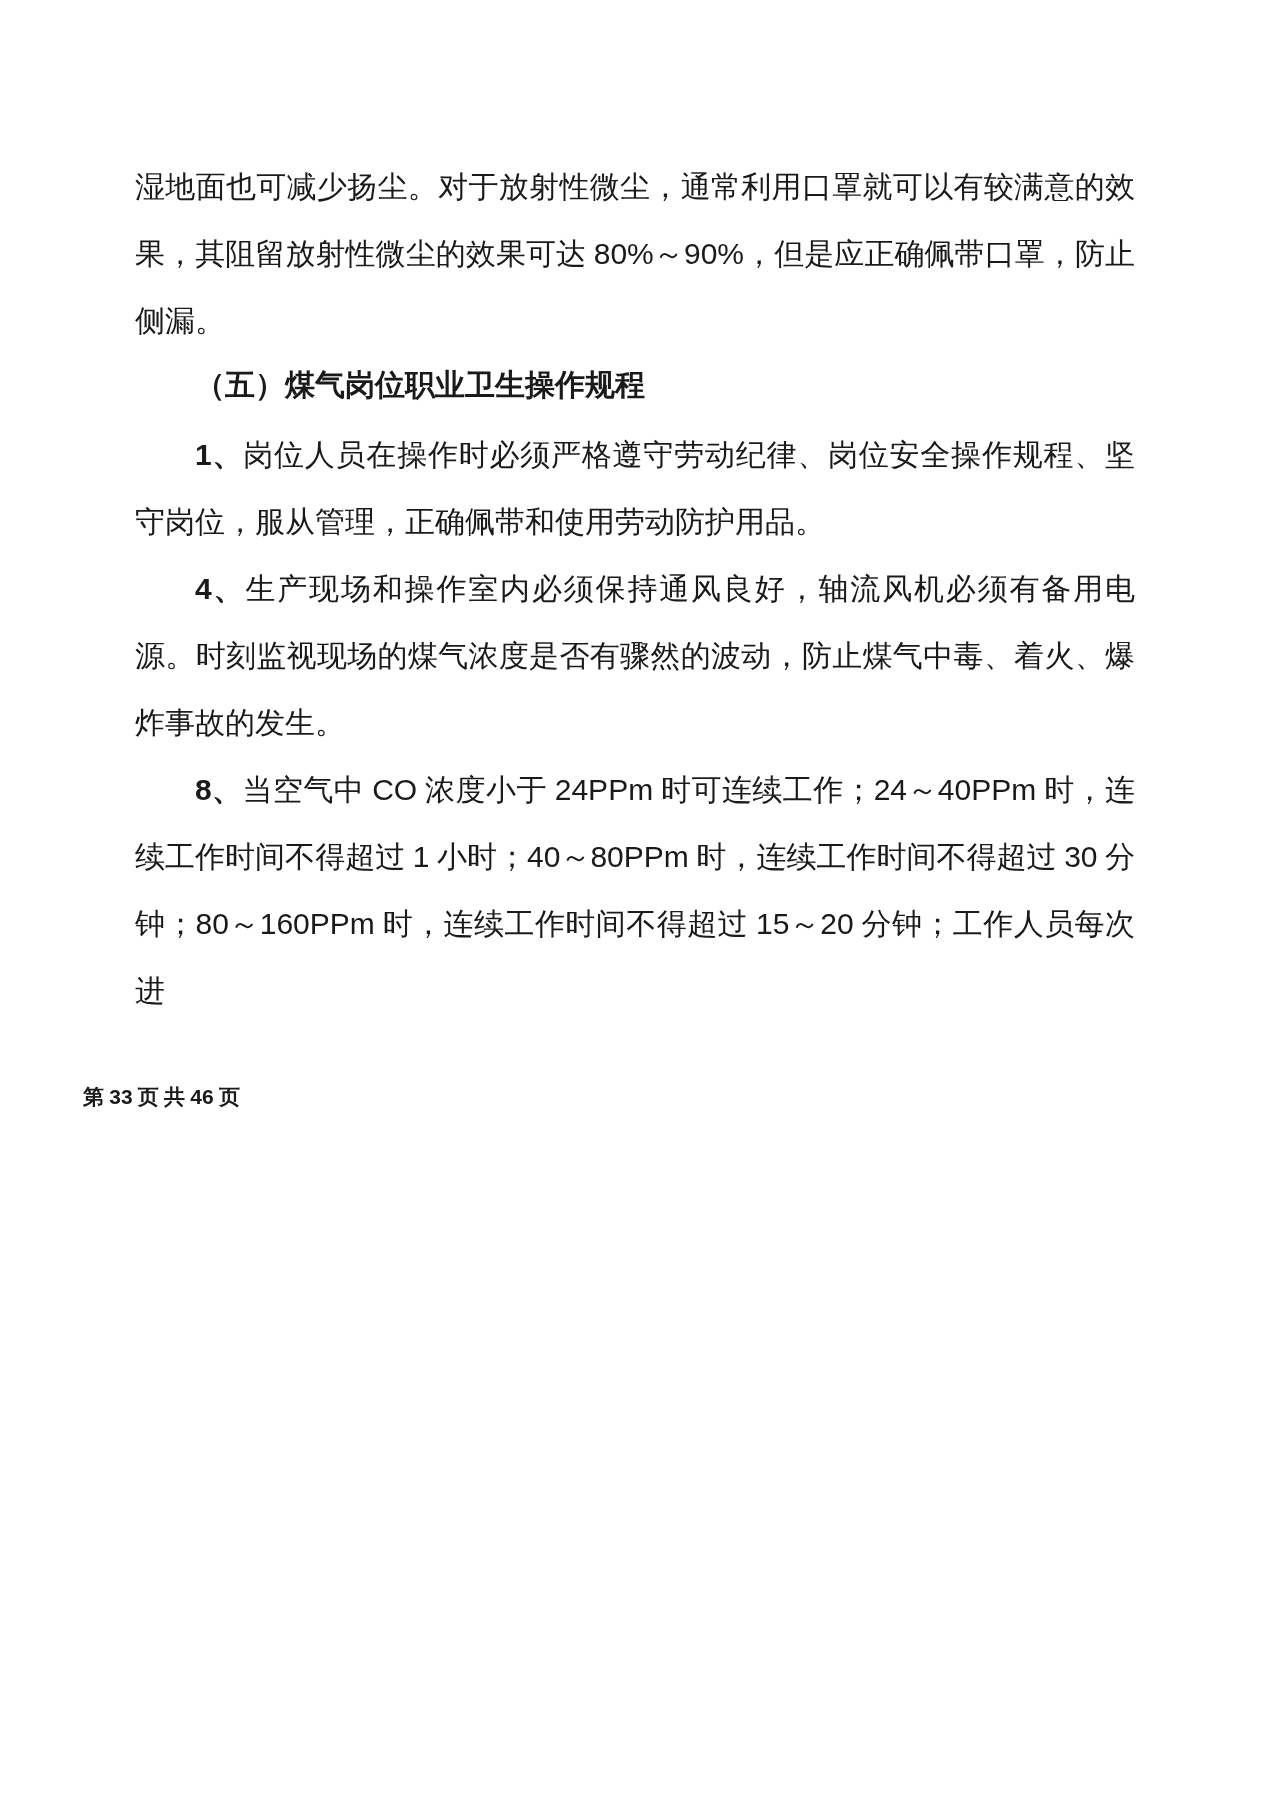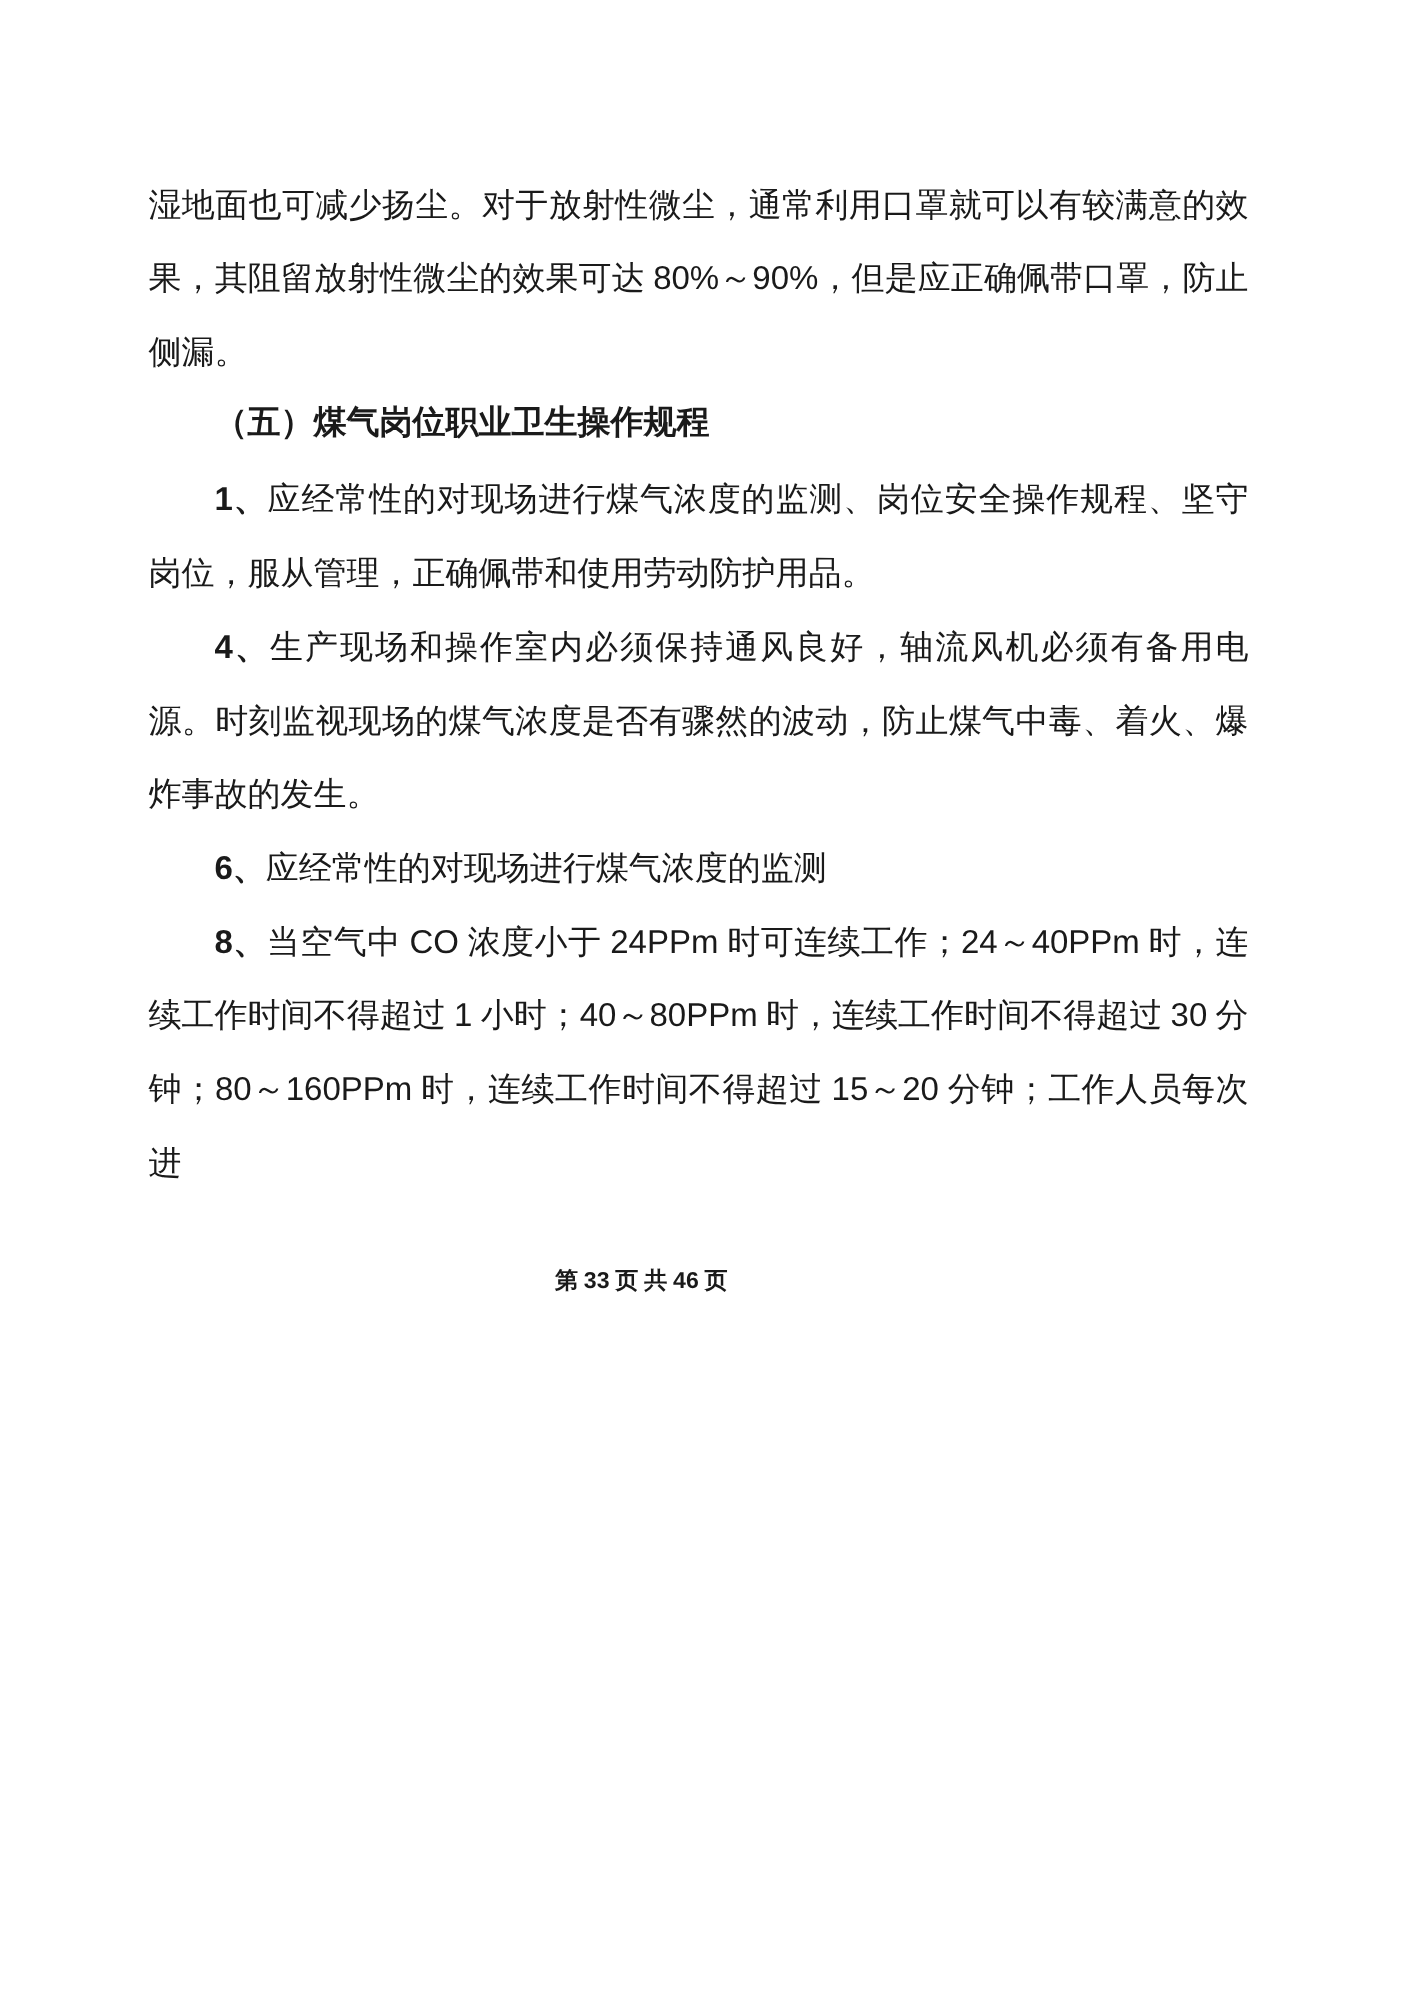--- a/index.html
+++ b/index.html
@@ -41,41 +41,39 @@
   }
   
   .latin {
     font-family: "Liberation Sans", "DejaVu Sans", sans-serif;
   }
   .footer {
     margin-top: 59px;
     font-size: 21px;
     line-height: 28px;
     font-weight: 700;
-    text-align: center;
     position: relative;
     left: -52px;
   }
 </style>
 </head>
 <body>
 
 <div class="sheet">
 
   <p class="body-para"><span class="jtext">湿地面也可减少扬尘。对于放射性微尘，通常利用口罩就可以有较满意的效果，其阻留放射性微尘的效果可达 <span class="latin">80%</span>～<span class="latin">90%</span>，但是应正确佩带口罩，防止侧漏。</span></p>
 
   <p class="body-para indent heading"><span class="jtext">（五）煤气岗位职业卫生操作规程</span></p>
 
-  <p class="body-para indent"><span class="pnum jtext"><span class="latin">1</span>、</span><span class="jtext">应经常性的对现场进行煤气浓度的监测、岗位安全操作规程、坚守岗位，服从管理，正确佩带和使用劳动防护用品。</span></p>
+  <p class="body-para indent"><span class="pnum jtext"><span class="latin">1</span>、</span><span class="jtext">岗位人员在操作时必须严格遵守劳动纪律、岗位安全操作规程、坚守岗位，服从管理，正确佩带和使用劳动防护用品。</span></p>
 
 
 
   <p class="body-para indent"><span class="pnum jtext"><span class="latin">4</span>、</span><span class="jtext">生产现场和操作室内必须保持通风良好，轴流风机必须有备用电源。时刻监视现场的煤气浓度是否有骤然的波动，防止煤气中毒、着火、爆炸事故的发生。</span></p>
 
 
-  <p class="body-para indent"><span class="pnum jtext"><span class="latin">6</span>、</span><span class="jtext">应经常性的对现场进行煤气浓度的监测</span></p>
 
 
   <p class="body-para indent"><span class="pnum jtext"><span class="latin">8</span>、</span><span class="jtext">当空气中 <span class="latin">CO</span> 浓度小于 <span class="latin">24PPm</span> 时可连续工作；<span class="latin">24</span>～<span class="latin">40PPm</span> 时，连续工作时间不得超过 <span class="latin">1</span> 小时；<span class="latin">40</span>～<span class="latin">80PPm</span> 时，连续工作时间不得超过 <span class="latin">30</span> 分钟；<span class="latin">80</span>～<span class="latin">160PPm</span> 时，连续工作时间不得超过 <span class="latin">15</span>～<span class="latin">20</span> 分钟；工作人员每次进</span></p>
 
   <div class="footer"><span class="jtext">第 <span class="latin">33</span> 页 共 <span class="latin">46</span> 页</span></div>
 
 </div>
 
 </body></html>

